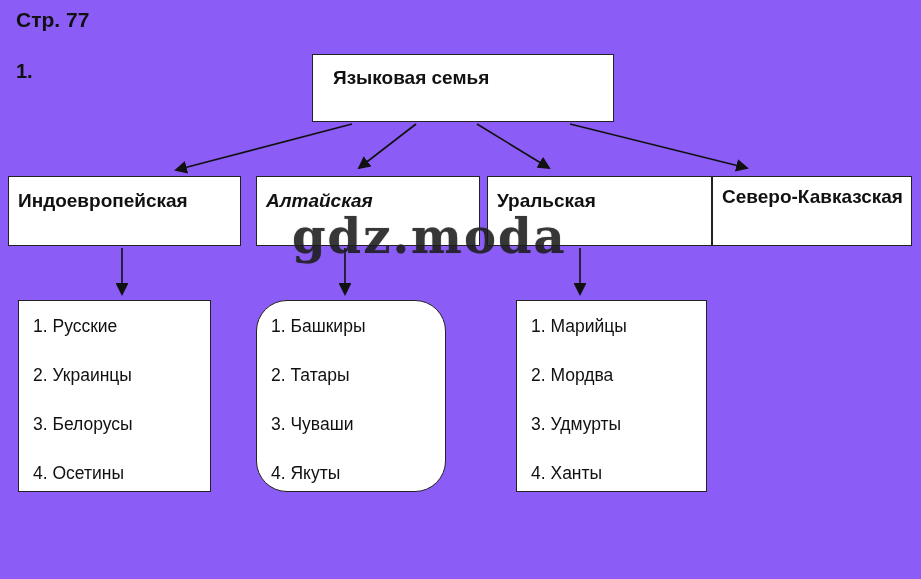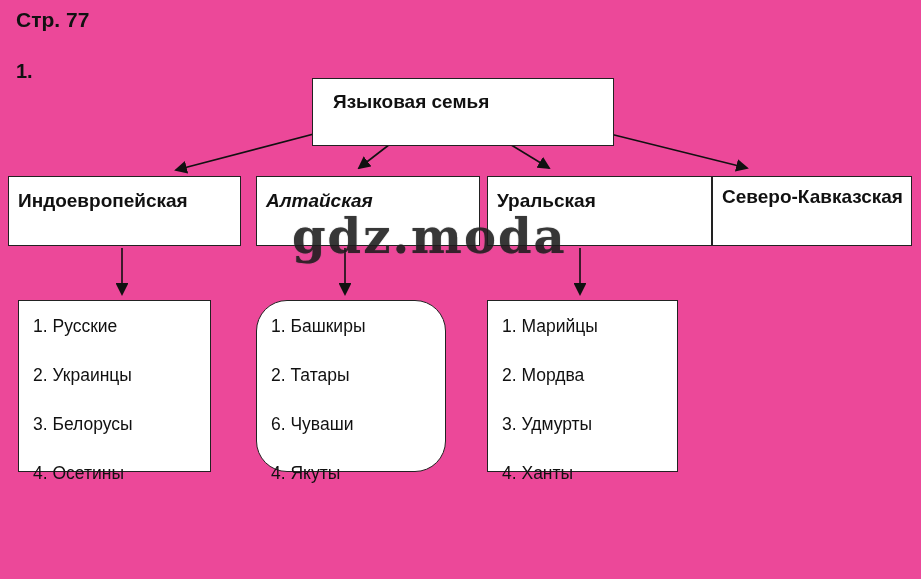--- a/index.html
+++ b/index.html
@@ -3,21 +3,21 @@
 <meta charset="utf-8">
 <style>
   * { margin: 0; padding: 0; box-sizing: border-box; }
   html, body { background: #ffffff; }
   body { font-family: "Liberation Sans", sans-serif; color: #111; }
 
   .canvas {
     position: relative;
     width: 921px;
     height: 579px;
-    background: #ec4899;
+    background: #8b5cf6;
     overflow: hidden;
   }
 
   .page-label {
     position: absolute;
     left: 16px; top: 8px;
     font-size: 21px;
     font-weight: bold;
   }
 
@@ -35,44 +35,43 @@
     font-weight: bold;
     font-size: 19px;
     line-height: 1.25;
     z-index: 2;
   }
 
   .root-node {
     left: 312px; top: 54px;
     width: 302px; height: 68px;
     padding: 11px 0 0 20px;
-    margin-top: 24px;
   }
   .family-node { top: 176px; height: 70px; padding: 12px 8px 0 9px; }
   .f0 { left: 8px;   width: 233px; }
   .f1 { left: 256px; width: 224px; font-style: italic; }
   .f2 { left: 487px; width: 225px; }
   .f3 { left: 712px; width: 200px; padding-top: 8px; }
 
   .list-node {
     position: absolute;
-    top: 300px; height: 172px;
+    top: 300px; height: 192px;
     border: 1px solid #222;
     background: #fff;
     z-index: 2;
     display: flex;
     flex-direction: column;
     gap: 28px;
     padding: 15px 0 0 14px;
     font-size: 17.5px;
     font-weight: normal;
   }
   .l0 { left: 18px;  width: 193px; }
   .l1 { left: 256px; width: 190px; border-radius: 31px; }
-  .l2 { left: 487px; width: 191px; }
+  .l2 { left: 516px; width: 191px; }
   .l3 { left: 712px; width: 200px; }
 
   .list-item { white-space: nowrap; }
 
   .arrows-svg {
     position: absolute;
     left: 0; top: 0;
     width: 921px; height: 579px;
     z-index: 1;
     pointer-events: none;
@@ -138,21 +137,21 @@
   <div class="list-node l0">
     <div class="list-item">1. Русские</div>
     <div class="list-item">2. Украинцы</div>
     <div class="list-item">3. Белорусы</div>
     <div class="list-item">4. Осетины</div>
   </div>
 
   <div class="list-node l1">
     <div class="list-item">1. Башкиры</div>
     <div class="list-item">2. Татары</div>
-    <div class="list-item">6. Чуваши</div>
+    <div class="list-item">3. Чуваши</div>
     <div class="list-item">4. Якуты</div>
   </div>
 
   <div class="list-node l2">
     <div class="list-item">1. Марийцы</div>
     <div class="list-item">2. Мордва</div>
     <div class="list-item">3. Удмурты</div>
     <div class="list-item">4. Ханты</div>
   </div>
 

